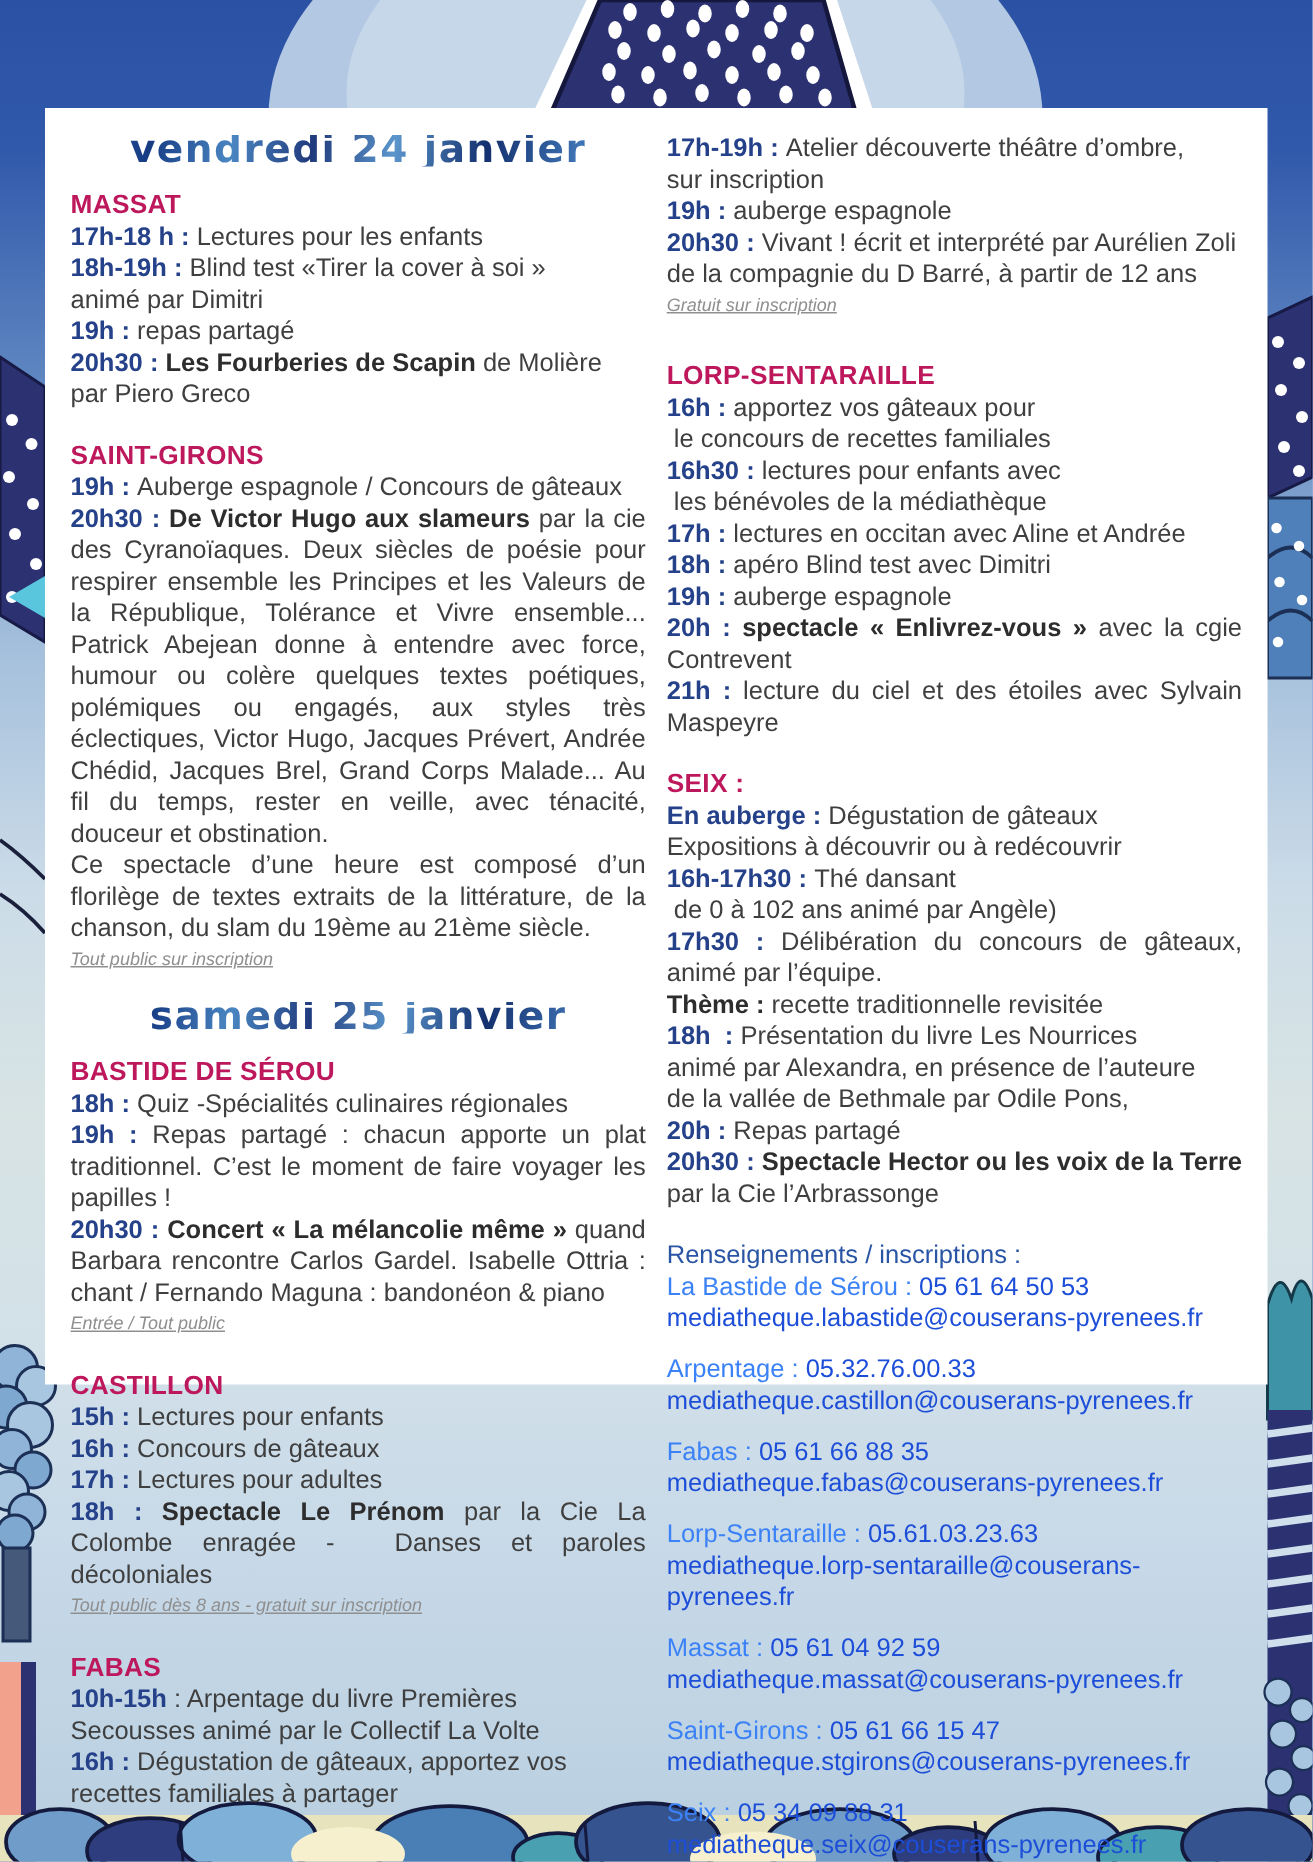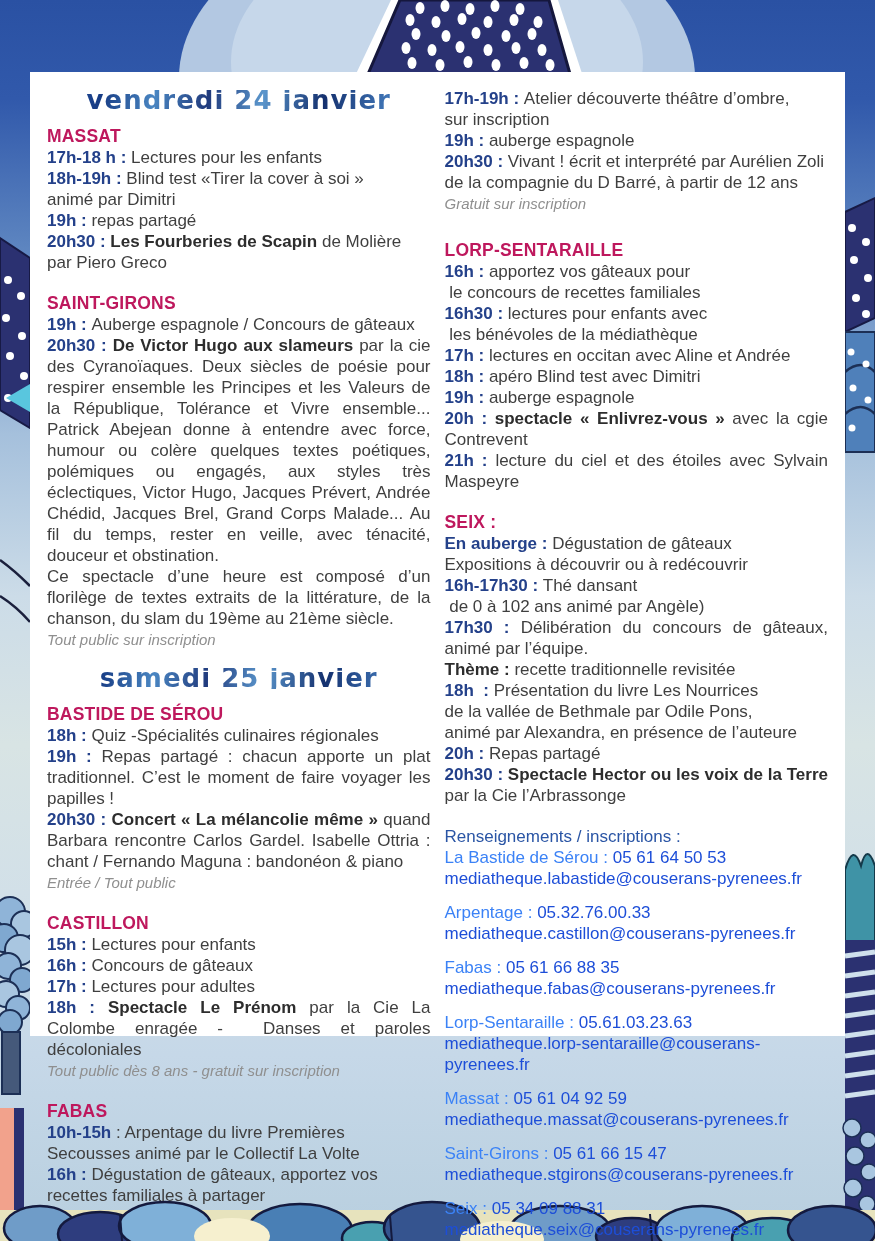--- a/index.html
+++ b/index.html
@@ -3,31 +3,31 @@
 <meta charset="utf-8">
 <style>
   html,body{margin:0;padding:0;}
   body{
     width:875px;height:1241px;position:relative;overflow:hidden;
     background:#2e57a8;
     font-family:"Liberation Sans",sans-serif;
   }
   .bg{position:absolute;left:0;top:0;width:875px;height:1241px;display:block;}
   .panel{
-    position:absolute;left:30px;top:72px;width:815px;height:964px;
+    position:absolute;left:30px;top:72px;width:815px;height:851px;
     background:#ffffff;box-sizing:border-box;
     padding:16px 17px 0 17px;
     display:flex;gap:14px;
   }
   .col{width:384px;color:#3f3f3f;font-size:17px;line-height:21px;}
   .line,.para{margin:0;white-space:pre-wrap;}
   .para.justify{text-align:justify;}
   .time{font-weight:bold;color:#24418a;}
   .boldtxt{font-weight:bold;color:#2d2d2d;}
-  .italic-line{margin:0;font-style:italic;color:#8f8f8f;font-size:15px;white-space:pre-wrap;}
+  .italic-line{margin:0;font-style:italic;color:#8f8f8f;font-size:12px;white-space:pre-wrap;text-decoration:underline;}
   .sec-title{font-weight:bold;color:#be185d;font-size:17.5px;margin:0;letter-spacing:.2px;}
   .day-title{
     font-family:"DejaVu Sans",sans-serif;font-weight:bold;font-size:26px;
     text-align:center;letter-spacing:1px;margin:2px 0 15px 0;color:#2456a0;
   }
   @supports (-webkit-background-clip:text){
     .day-title{
       background:linear-gradient(100deg,#2b58a8 0%,#173c84 14%,#4a86c2 28%,#203a7c 42%,#5b96cc 56%,#14306e 72%,#3f74b5 88%,#1b3f86 100%);
       -webkit-background-clip:text;background-clip:text;color:transparent;
     }
@@ -248,22 +248,22 @@
         <p class="para justify"><span class="time">21h : </span><span>lecture du ciel et des étoiles avec Sylvain Maspeyre</span></p>
         <div class="gap"></div>
         <p class="sec-title">SEIX :</p>
         <p class="line"><span class="time">En auberge : </span><span>Dégustation de gâteaux</span></p>
         <p class="line"><span>Expositions à découvrir ou à redécouvrir</span></p>
         <p class="line"><span class="time">16h-17h30 : </span><span>Thé dansant</span></p>
         <p class="line"><span> de 0 à 102 ans animé par Angèle)</span></p>
         <p class="para justify"><span class="time">17h30 : </span><span>Délibération du concours de gâteaux, animé par l’équipe.</span></p>
         <p class="line"><span class="boldtxt">Thème : </span><span>recette traditionnelle revisitée</span></p>
         <p class="line"><span class="time">18h  : </span><span>Présentation du livre Les Nourrices</span></p>
+        <p class="line"><span>animé par Alexandra, en présence de l’auteure</span></p>
         <p class="line"><span>de la vallée de Bethmale par Odile Pons,</span></p>
-        <p class="line"><span>animé par Alexandra, en présence de l’auteure</span></p>
         <p class="line"><span class="time">20h : </span><span>Repas partagé</span></p>
         <p class="para justify"><span class="time">20h30 : </span><span class="boldtxt">Spectacle Hector ou les voix de la Terre</span><span> par la Cie l’Arbrassonge</span></p>
         <div class="gap"></div>
         <p class="contact-heading">Renseignements / inscriptions :</p>
         <div class="contact">
           <div><span class="contact-name">La Bastide de Sérou : </span><span class="contact-phone">05 61 64 50 53</span></div>
           <div class="contact-email">mediatheque.labastide@couserans-pyrenees.fr</div>
         </div>
         <div class="contact">
           <div><span class="contact-name">Arpentage : </span><span class="contact-phone">05.32.76.00.33</span></div>

